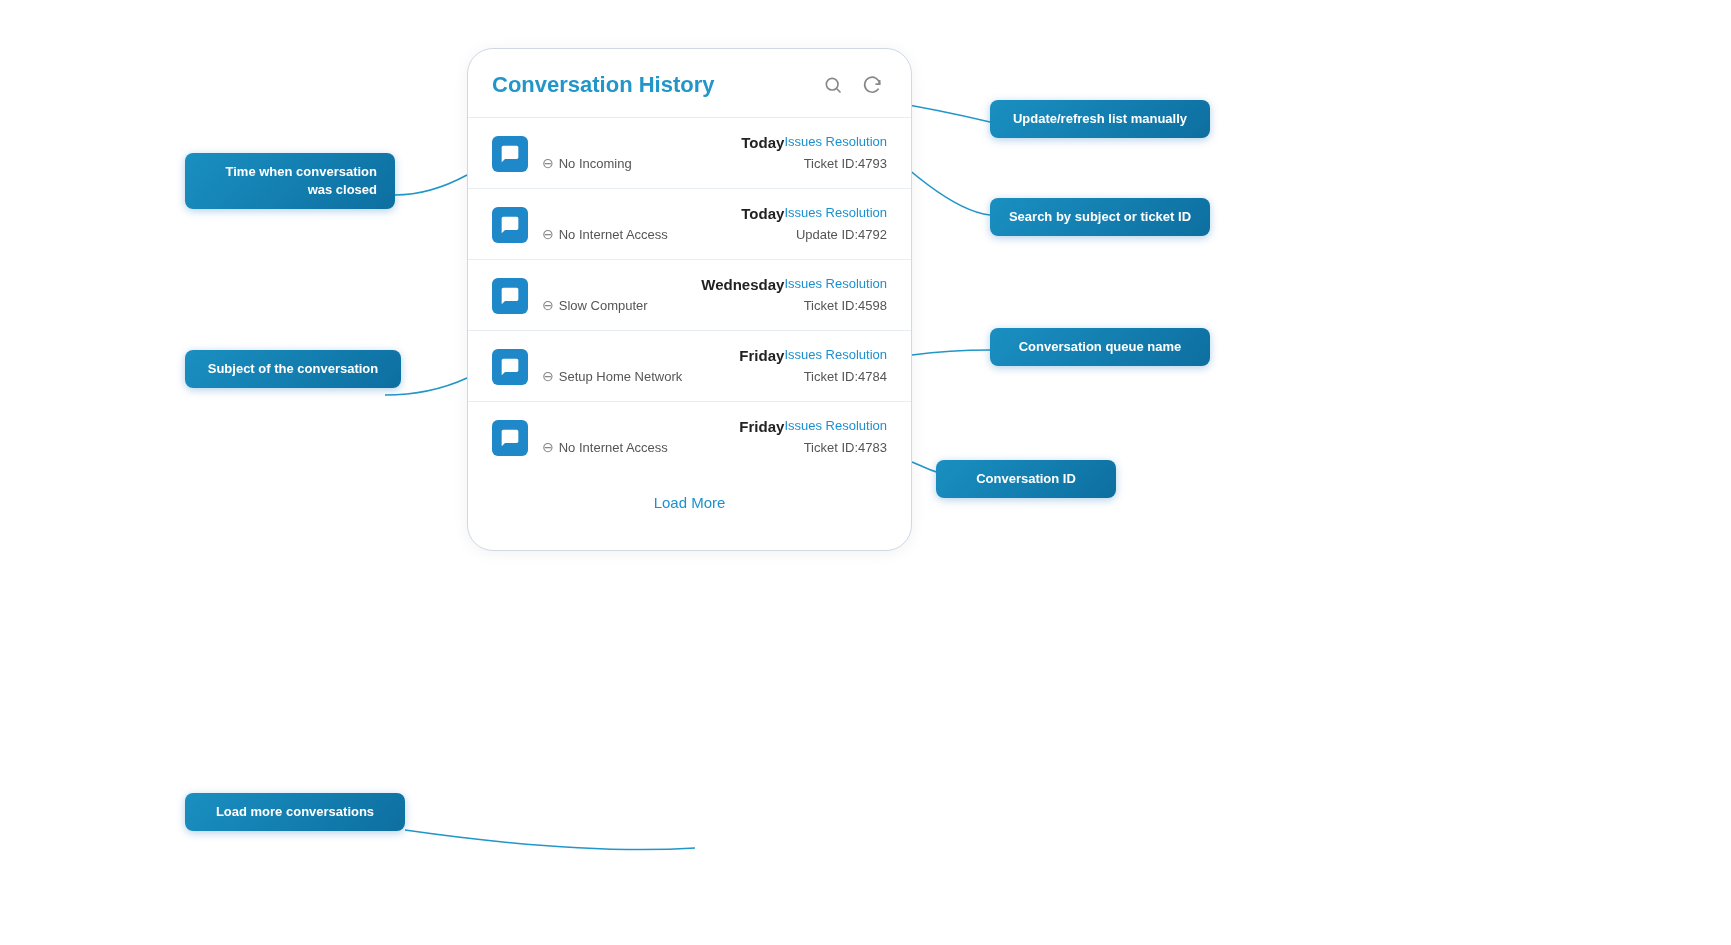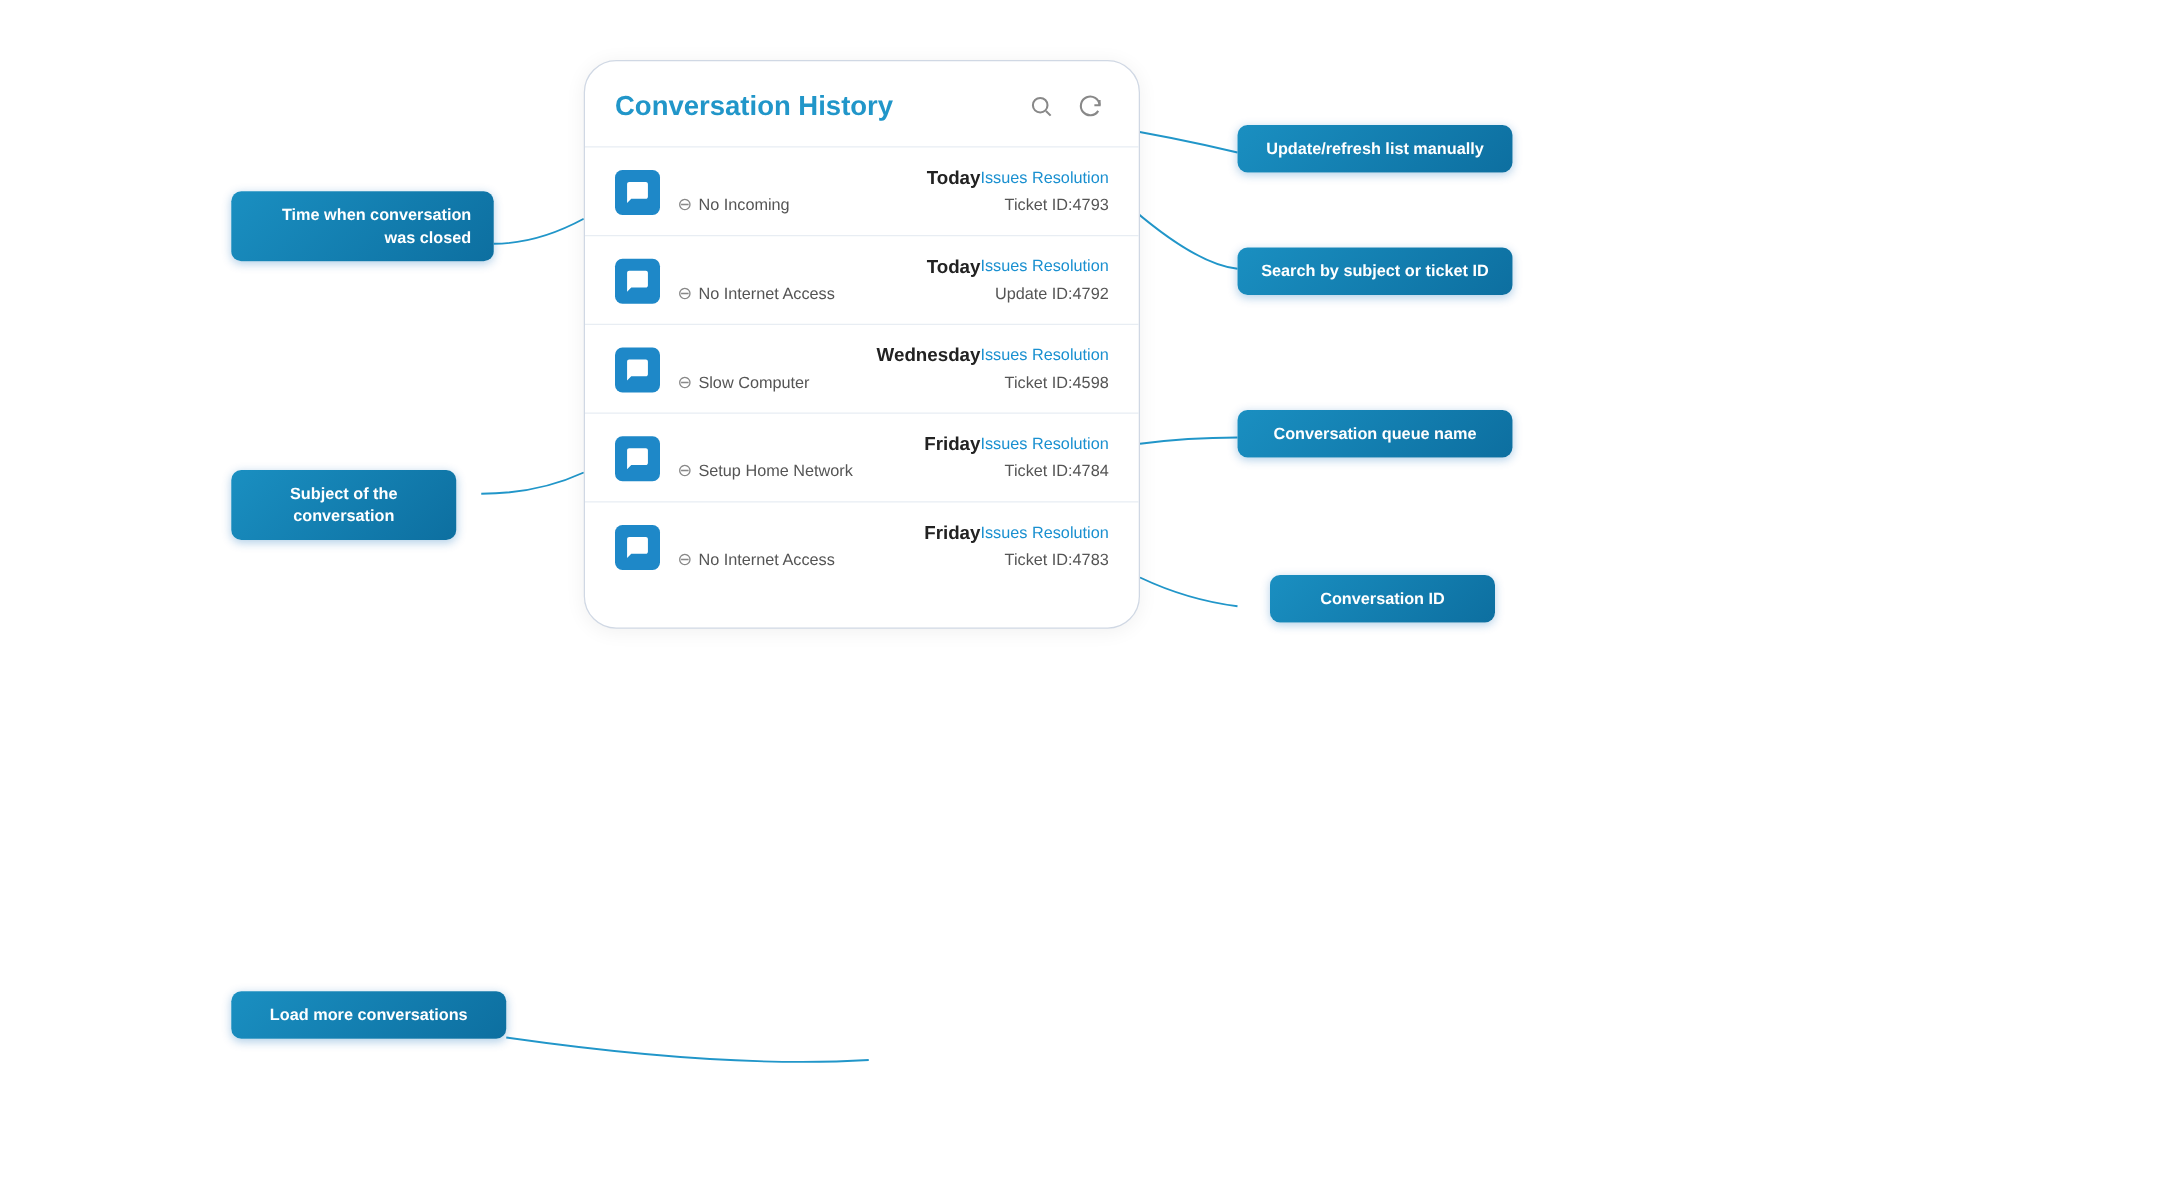--- a/index.html
+++ b/index.html
@@ -174,22 +174,22 @@
 
     
     .ann-time-closed {
       left: 185px;
       top: 153px;
       width: 210px;
       text-align: right;
     }
     .ann-subject {
       left: 185px;
-      top: 376px;
-      width: 180px;
+      top: 350px;
+      width: 216px;
     }
     .ann-load-more {
       left: 185px;
       top: 793px;
       width: 220px;
     }
     .ann-refresh {
       left: 990px;
       top: 100px;
       width: 220px;
@@ -198,21 +198,21 @@
       left: 990px;
       top: 198px;
       width: 220px;
     }
     .ann-queue {
       left: 990px;
       top: 328px;
       width: 220px;
     }
     .ann-conv-id {
-      left: 1016px;
+      left: 936px;
       top: 460px;
       width: 180px;
     }
   </style>
 </head>
 <body>
 
 <svg class="connectors" viewBox="0 0 1731 945" xmlns="http://www.w3.org/2000/svg">
 
   <path d="M395 195 Q430 195 467 175" stroke="#2196c9" stroke-width="1.5" fill="none"></path>
@@ -345,13 +345,16 @@
           <span class="conv-queue">Issues Resolution</span>
         </div>
         <div class="conv-bottom">
           <span class="conv-subject">No Internet Access</span>
           <span class="conv-ticket">Ticket ID:4783</span>
         </div>
       </div>
     </div>
     </div>
 
+  <div class="load-more-container">
+    <button class="load-more-btn">Load More</button>
+  </div>
 </div>
 
 </body></html>

